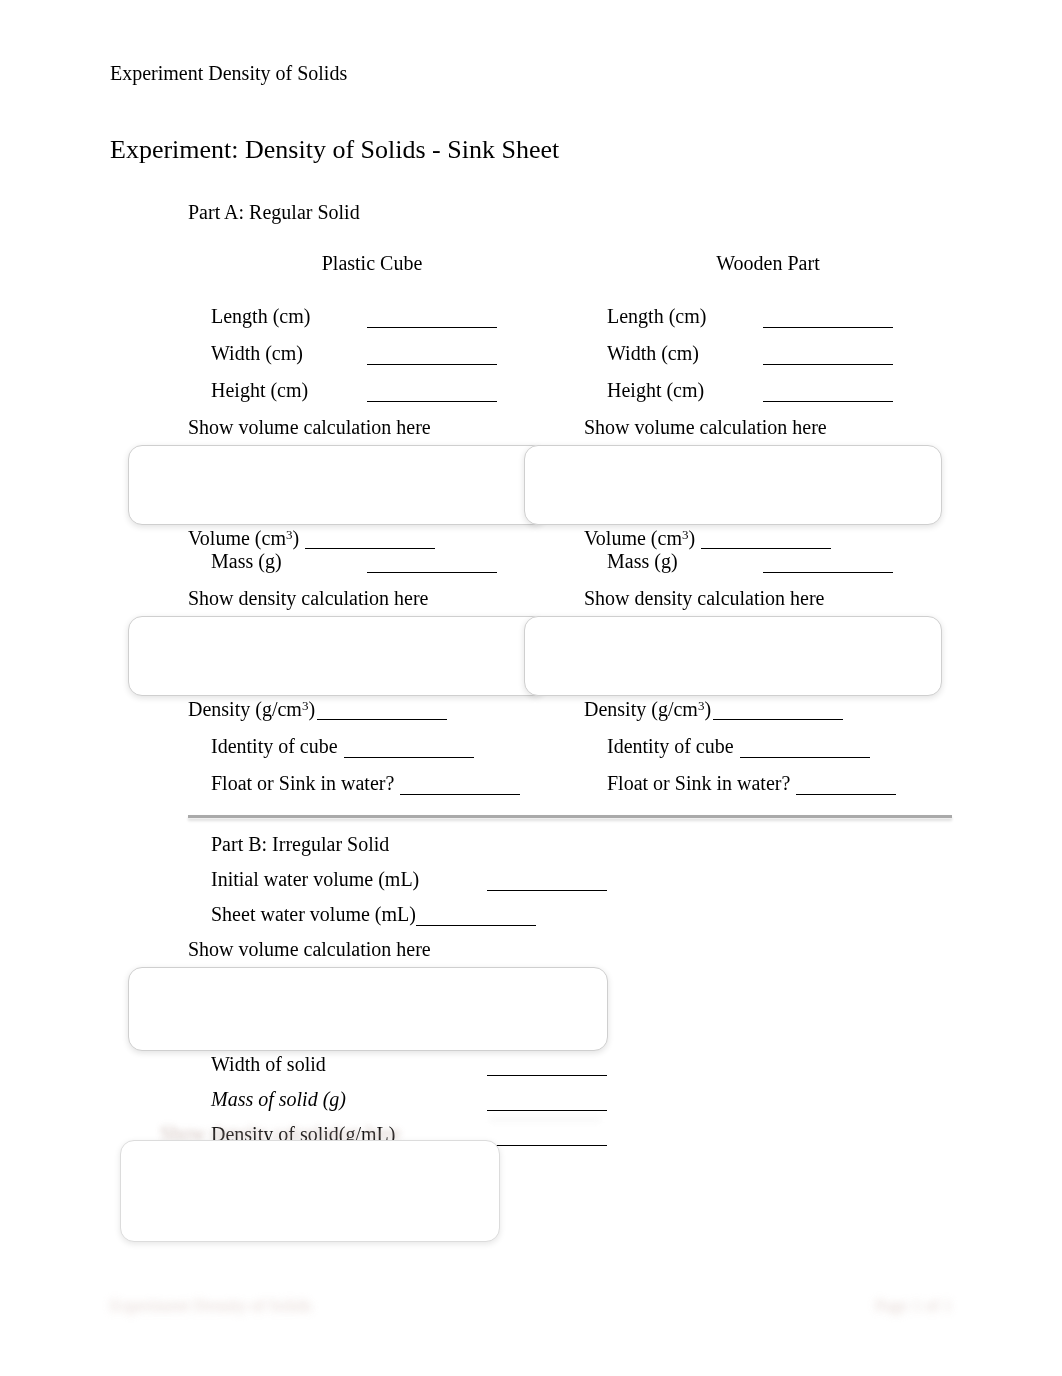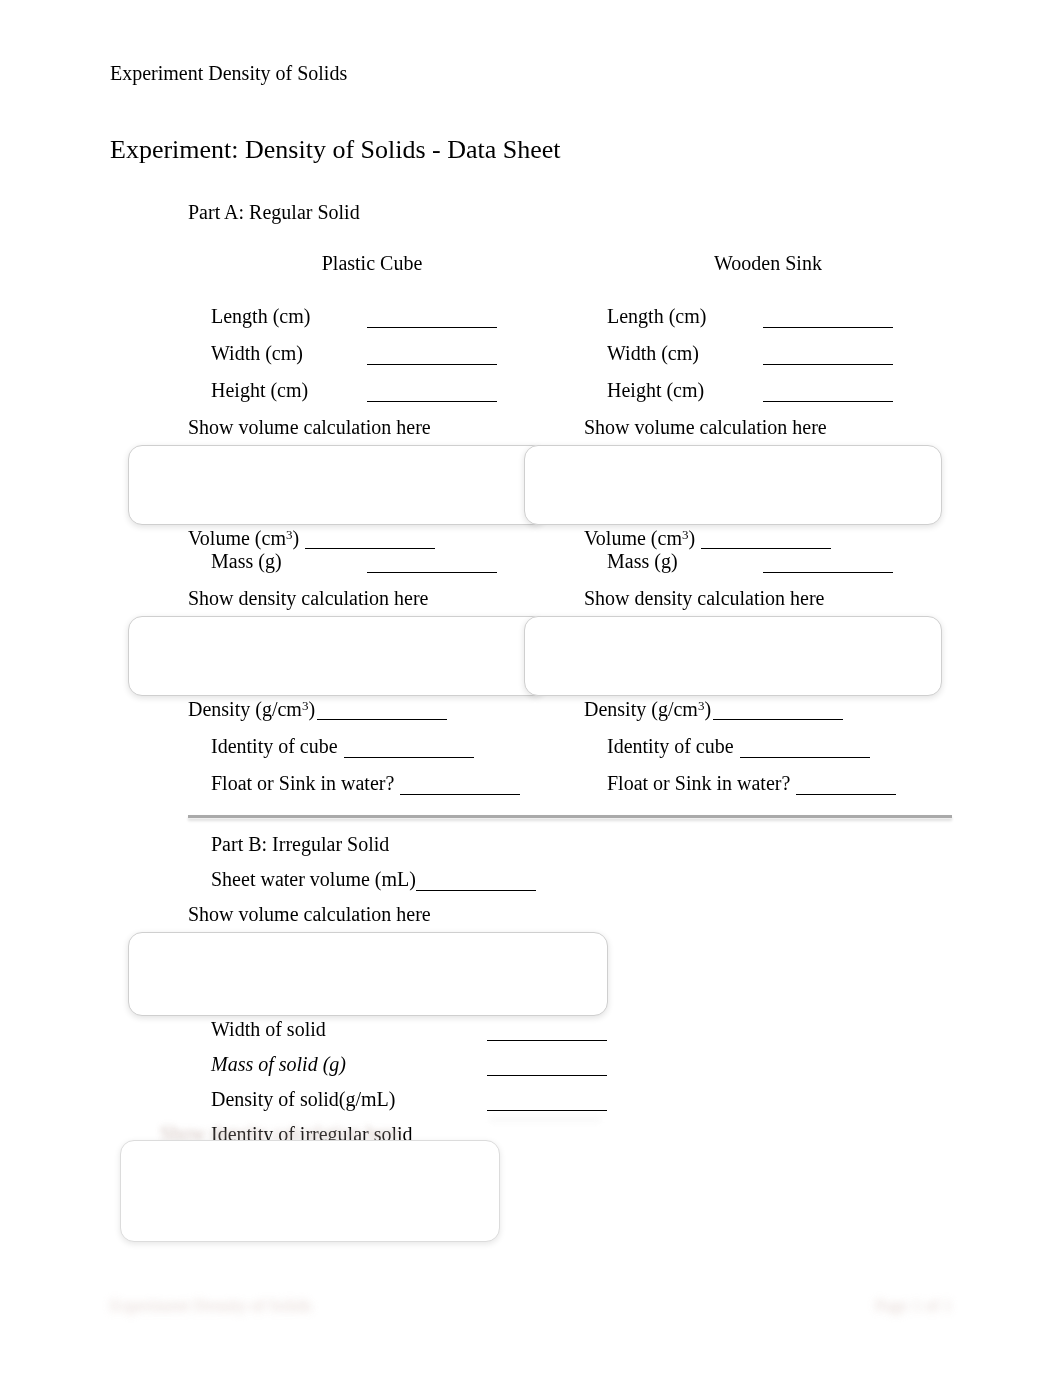--- a/index.html
+++ b/index.html
@@ -191,21 +191,21 @@
       height: 1em;
       filter: blur(3px);
       opacity: 0.7;
     }
   </style>
 </head>
 <body>
 
 <div class="page">
   <div class="header-label">Experiment Density of Solids</div>
-  <div class="title">Experiment: Density of Solids - Data Sheet</div>
+  <div class="title">Experiment: Density of Solids - Sink Sheet</div>
 
   <div class="part-header">Part A: Regular Solid</div>
 
   <div class="columns">
 
     <div class="col">
       <div class="sub-title">Plastic Cube</div>
 
       <div class="row">
         <span class="label">Length (cm)</span>
@@ -251,21 +251,21 @@
         <span>Identity of cube</span>
         <span class="blank-line-wide" style="margin-left:6px;"></span>
       </div>
       <div class="row">
         <span>Float or Sink in water?</span>
         <span class="blank-line-wide" style="width:120px;margin-left:6px;"></span>
       </div>
     </div>
 
     <div class="col col-right">
-      <div class="sub-title">Wooden Sink</div>
+      <div class="sub-title">Wooden Part</div>
 
       <div class="row">
         <span class="label">Length (cm)</span>
         <span class="blank-line"></span>
       </div>
       <div class="row">
         <span class="label">Width (cm)</span>
         <span class="blank-line"></span>
       </div>
       <div class="row">
@@ -311,20 +311,24 @@
     </div>
   </div>
 
   <div class="hr-thick"></div>
 
   <div class="partb">
     <div class="row" style="margin-bottom:12px;">
       <span>Part B:  Irregular Solid</span>
     </div>
     <div class="row">
+      <span class="label-wide" style="display:inline-block;">Initial water volume (mL)</span>
+      <span class="blank-line"></span>
+    </div>
+    <div class="row">
       <span>Sheet water volume (mL)</span>
       <span class="blank-line" style="margin-left:0;"></span>
     </div>
 
     <div class="calc-label">Show volume calculation here</div>
     <div class="partb-calc-area">
       <div class="partb-calc-box"></div>
     </div>
 
     <div class="row" style="margin-top:2px;">

